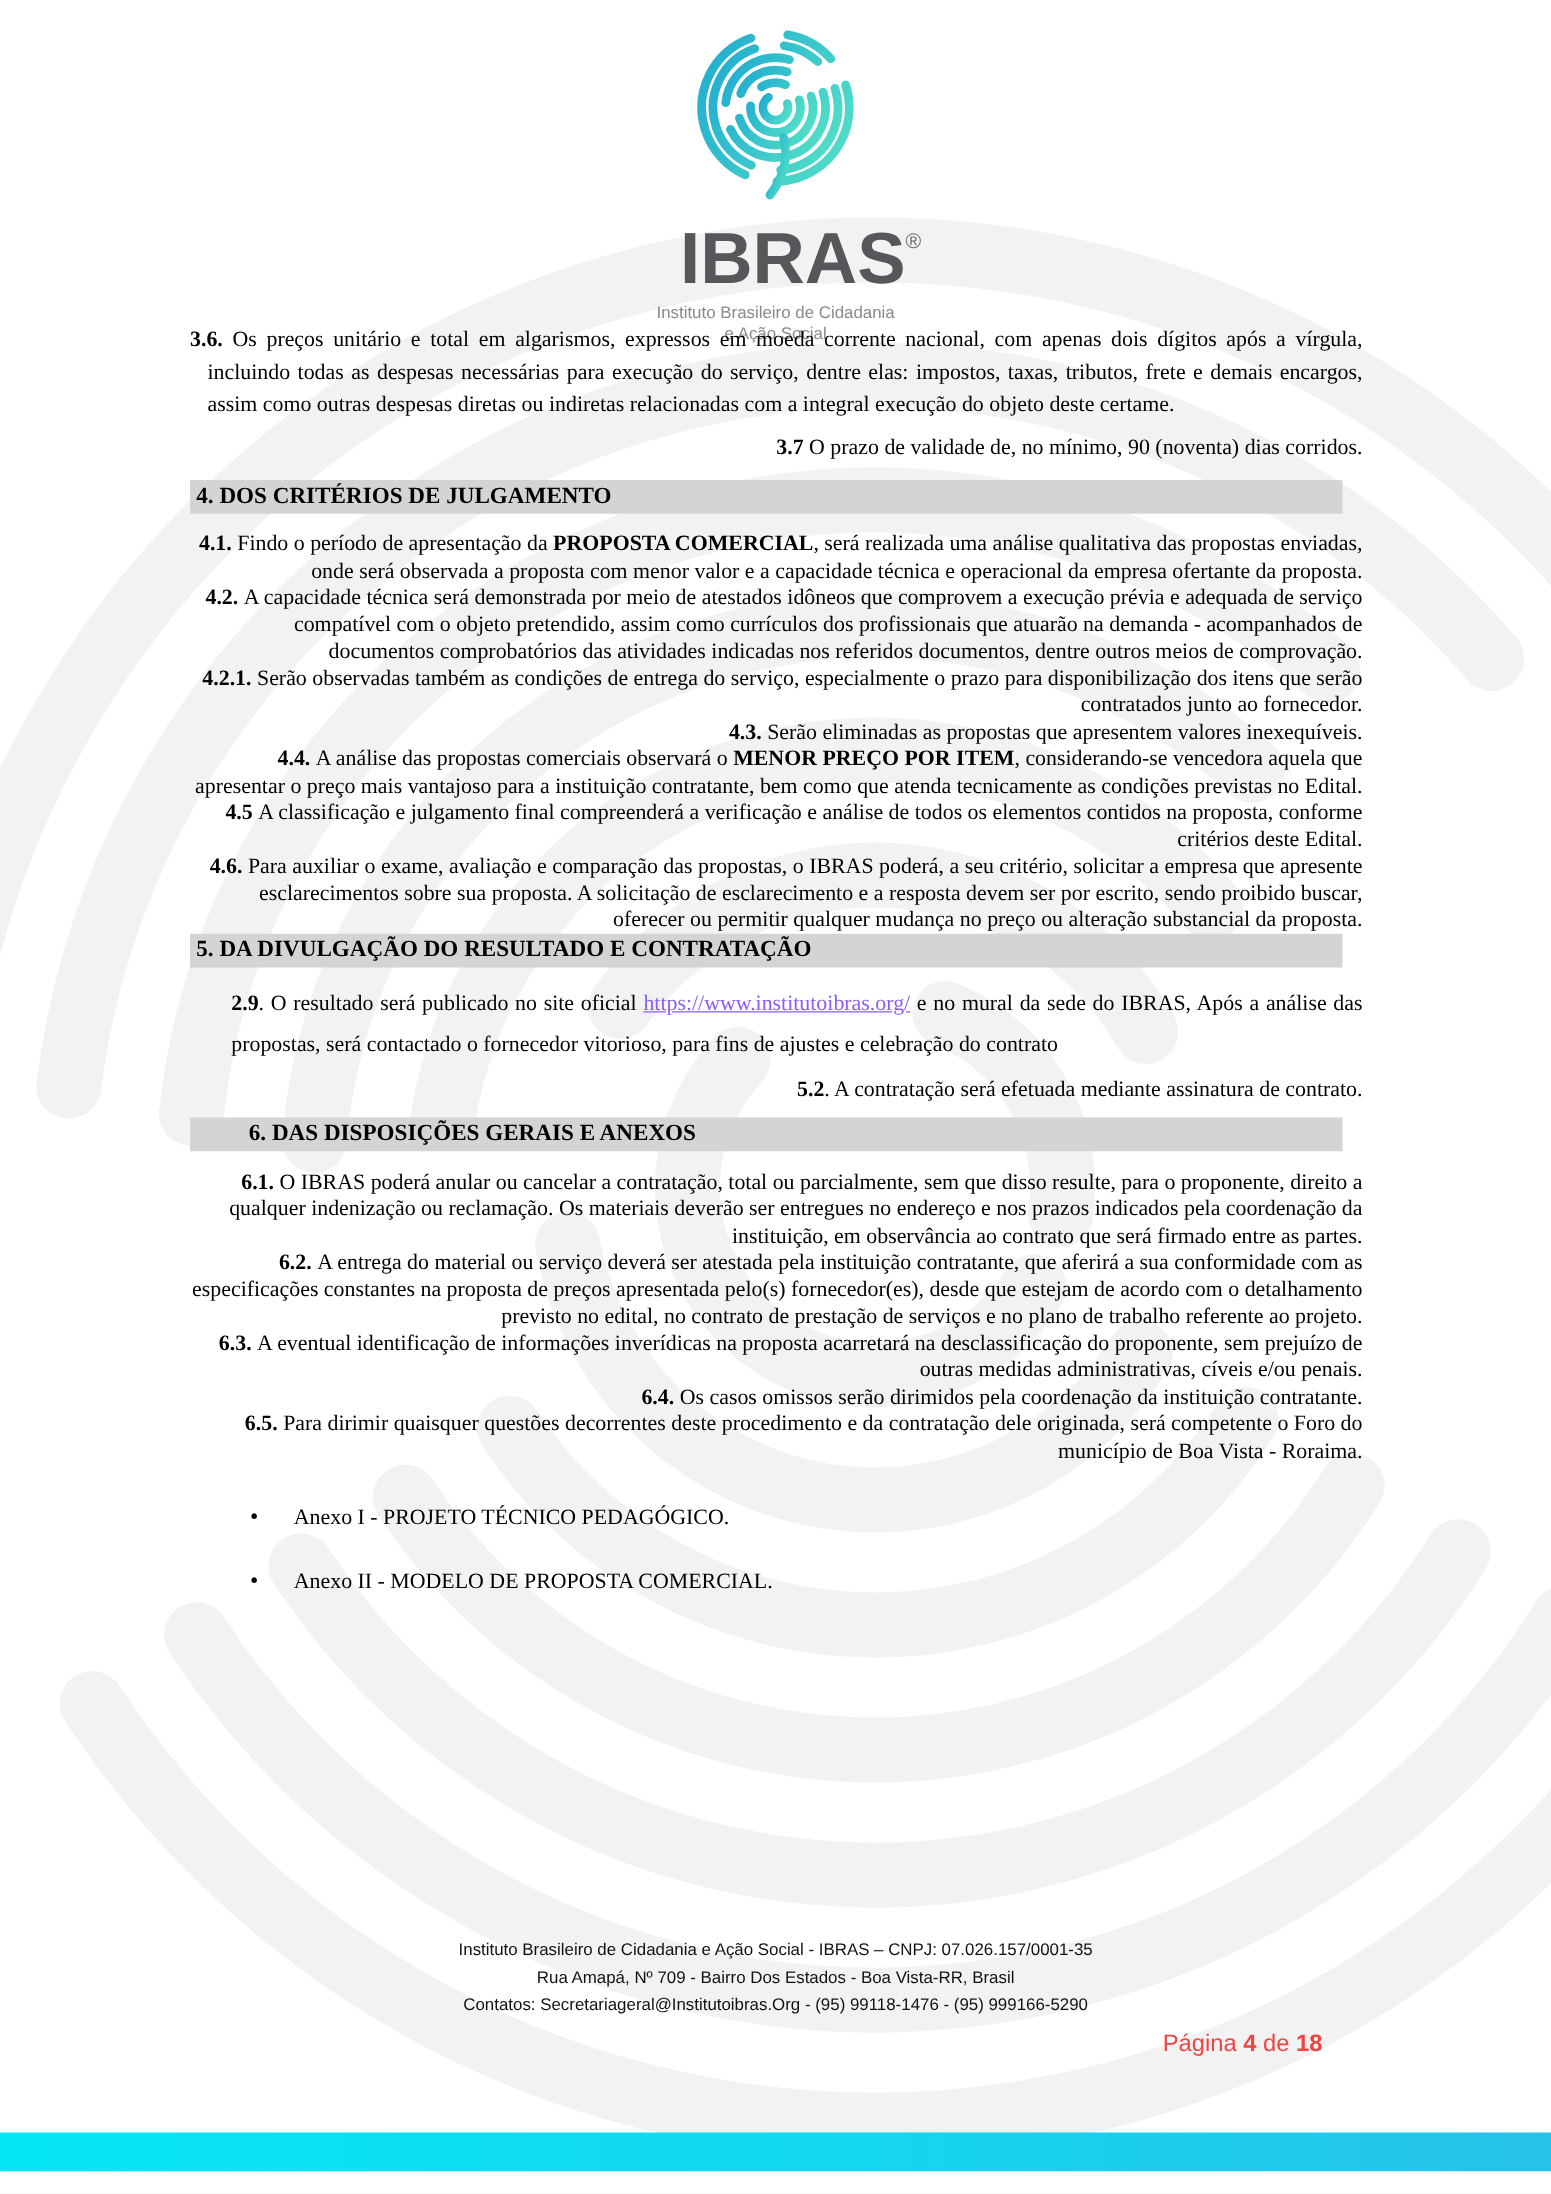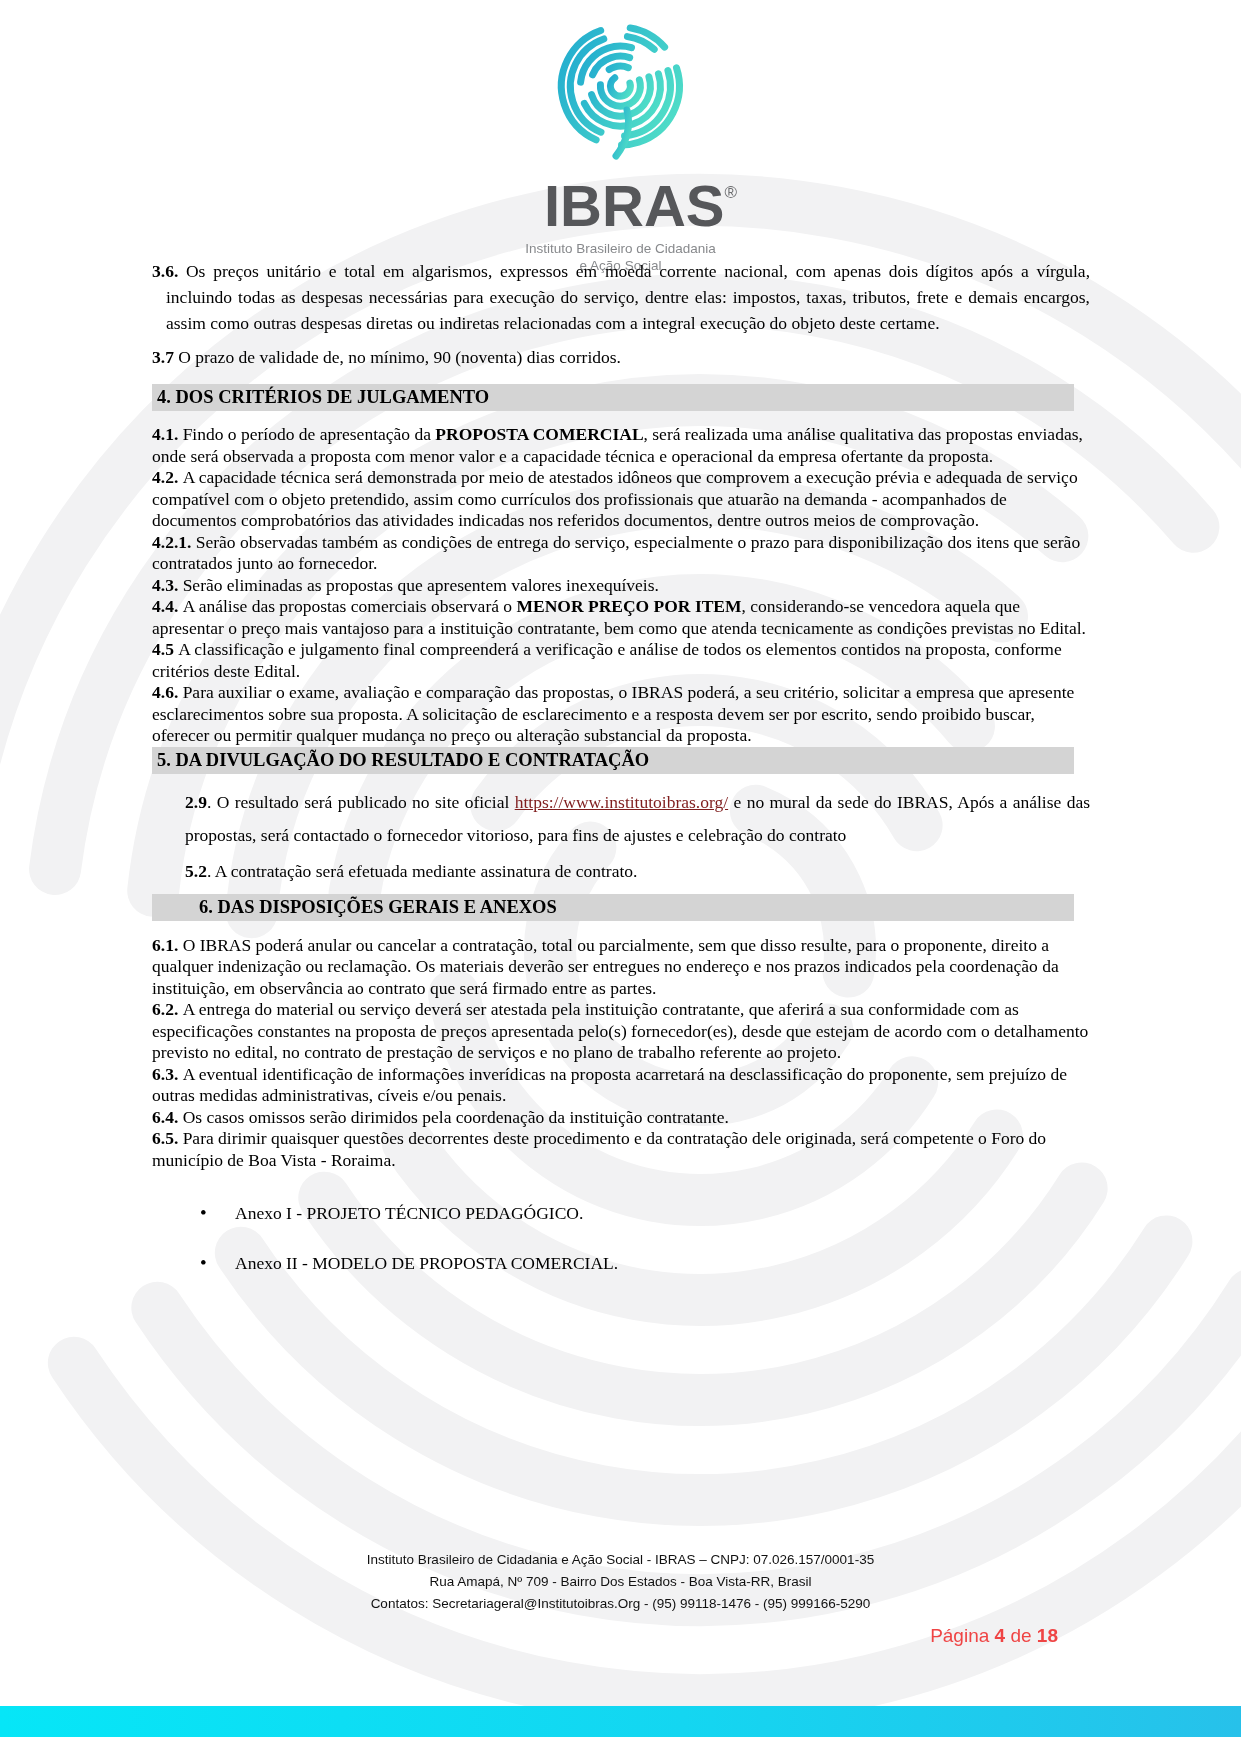--- a/index.html
+++ b/index.html
@@ -17,33 +17,33 @@
     font-family:"Liberation Sans",sans-serif;font-weight:bold;
     font-size:58px;line-height:58px;color:#56575a;letter-spacing:0px;padding-left:40px;
   }
   .brand sup{font-size:17px;color:#6d6e70;vertical-align:28px;font-weight:normal;}
   .tagline{
     font-family:"Liberation Sans",sans-serif;font-size:13.5px;line-height:17px;
     color:#87898c;margin-top:5px;
   }
   
   .content{position:absolute;left:152px;width:938px;top:258px;z-index:1;font-size:17.5px;}
-  p{margin:0;}
+  p{margin:0;text-align:right;}
   .lbl{font-weight:bold;}
   .lbl::after{content:" ";}
   .p36{line-height:26px;text-align:justify;padding-left:14px;text-indent:-14px;margin-bottom:8px;}
   .p37{line-height:26px;margin-bottom:14px;}
   .sec-bar{
     margin:0 16px 13px 0;background:#d4d4d4;font-weight:bold;font-size:18.5px;
     line-height:27px;height:27px;padding:0 0 0 5px;
   }
   .tight{line-height:21.5px;}
   .bar5{margin-top:0;margin-bottom:12px;}
   .p51{margin-left:33px;line-height:33px;text-align:justify;margin-bottom:6px;}
-  .p51 a{color:#7f1d1d;text-decoration:underline;}
+  .p51 a{color:#8b5cf6;text-decoration:underline;}
   .p52{margin-left:33px;line-height:26px;margin-bottom:10px;}
   .bar6{margin-bottom:14px;padding-left:47px;}
   .anexos{list-style:none;margin:30px 0 0 0;padding:0 0 0 48px;}
   .anexos li{margin-bottom:26px;font-size:17.5px;line-height:24px;}
   .dot{display:inline-block;width:35px;}
   .dot::before{content:"\2022";font-size:19px;}
   
   .f-lines{
     position:absolute;top:1549px;left:0;width:1241px;text-align:center;z-index:1;
     font-family:"Liberation Sans",sans-serif;font-size:13.5px;line-height:22px;color:#111;

